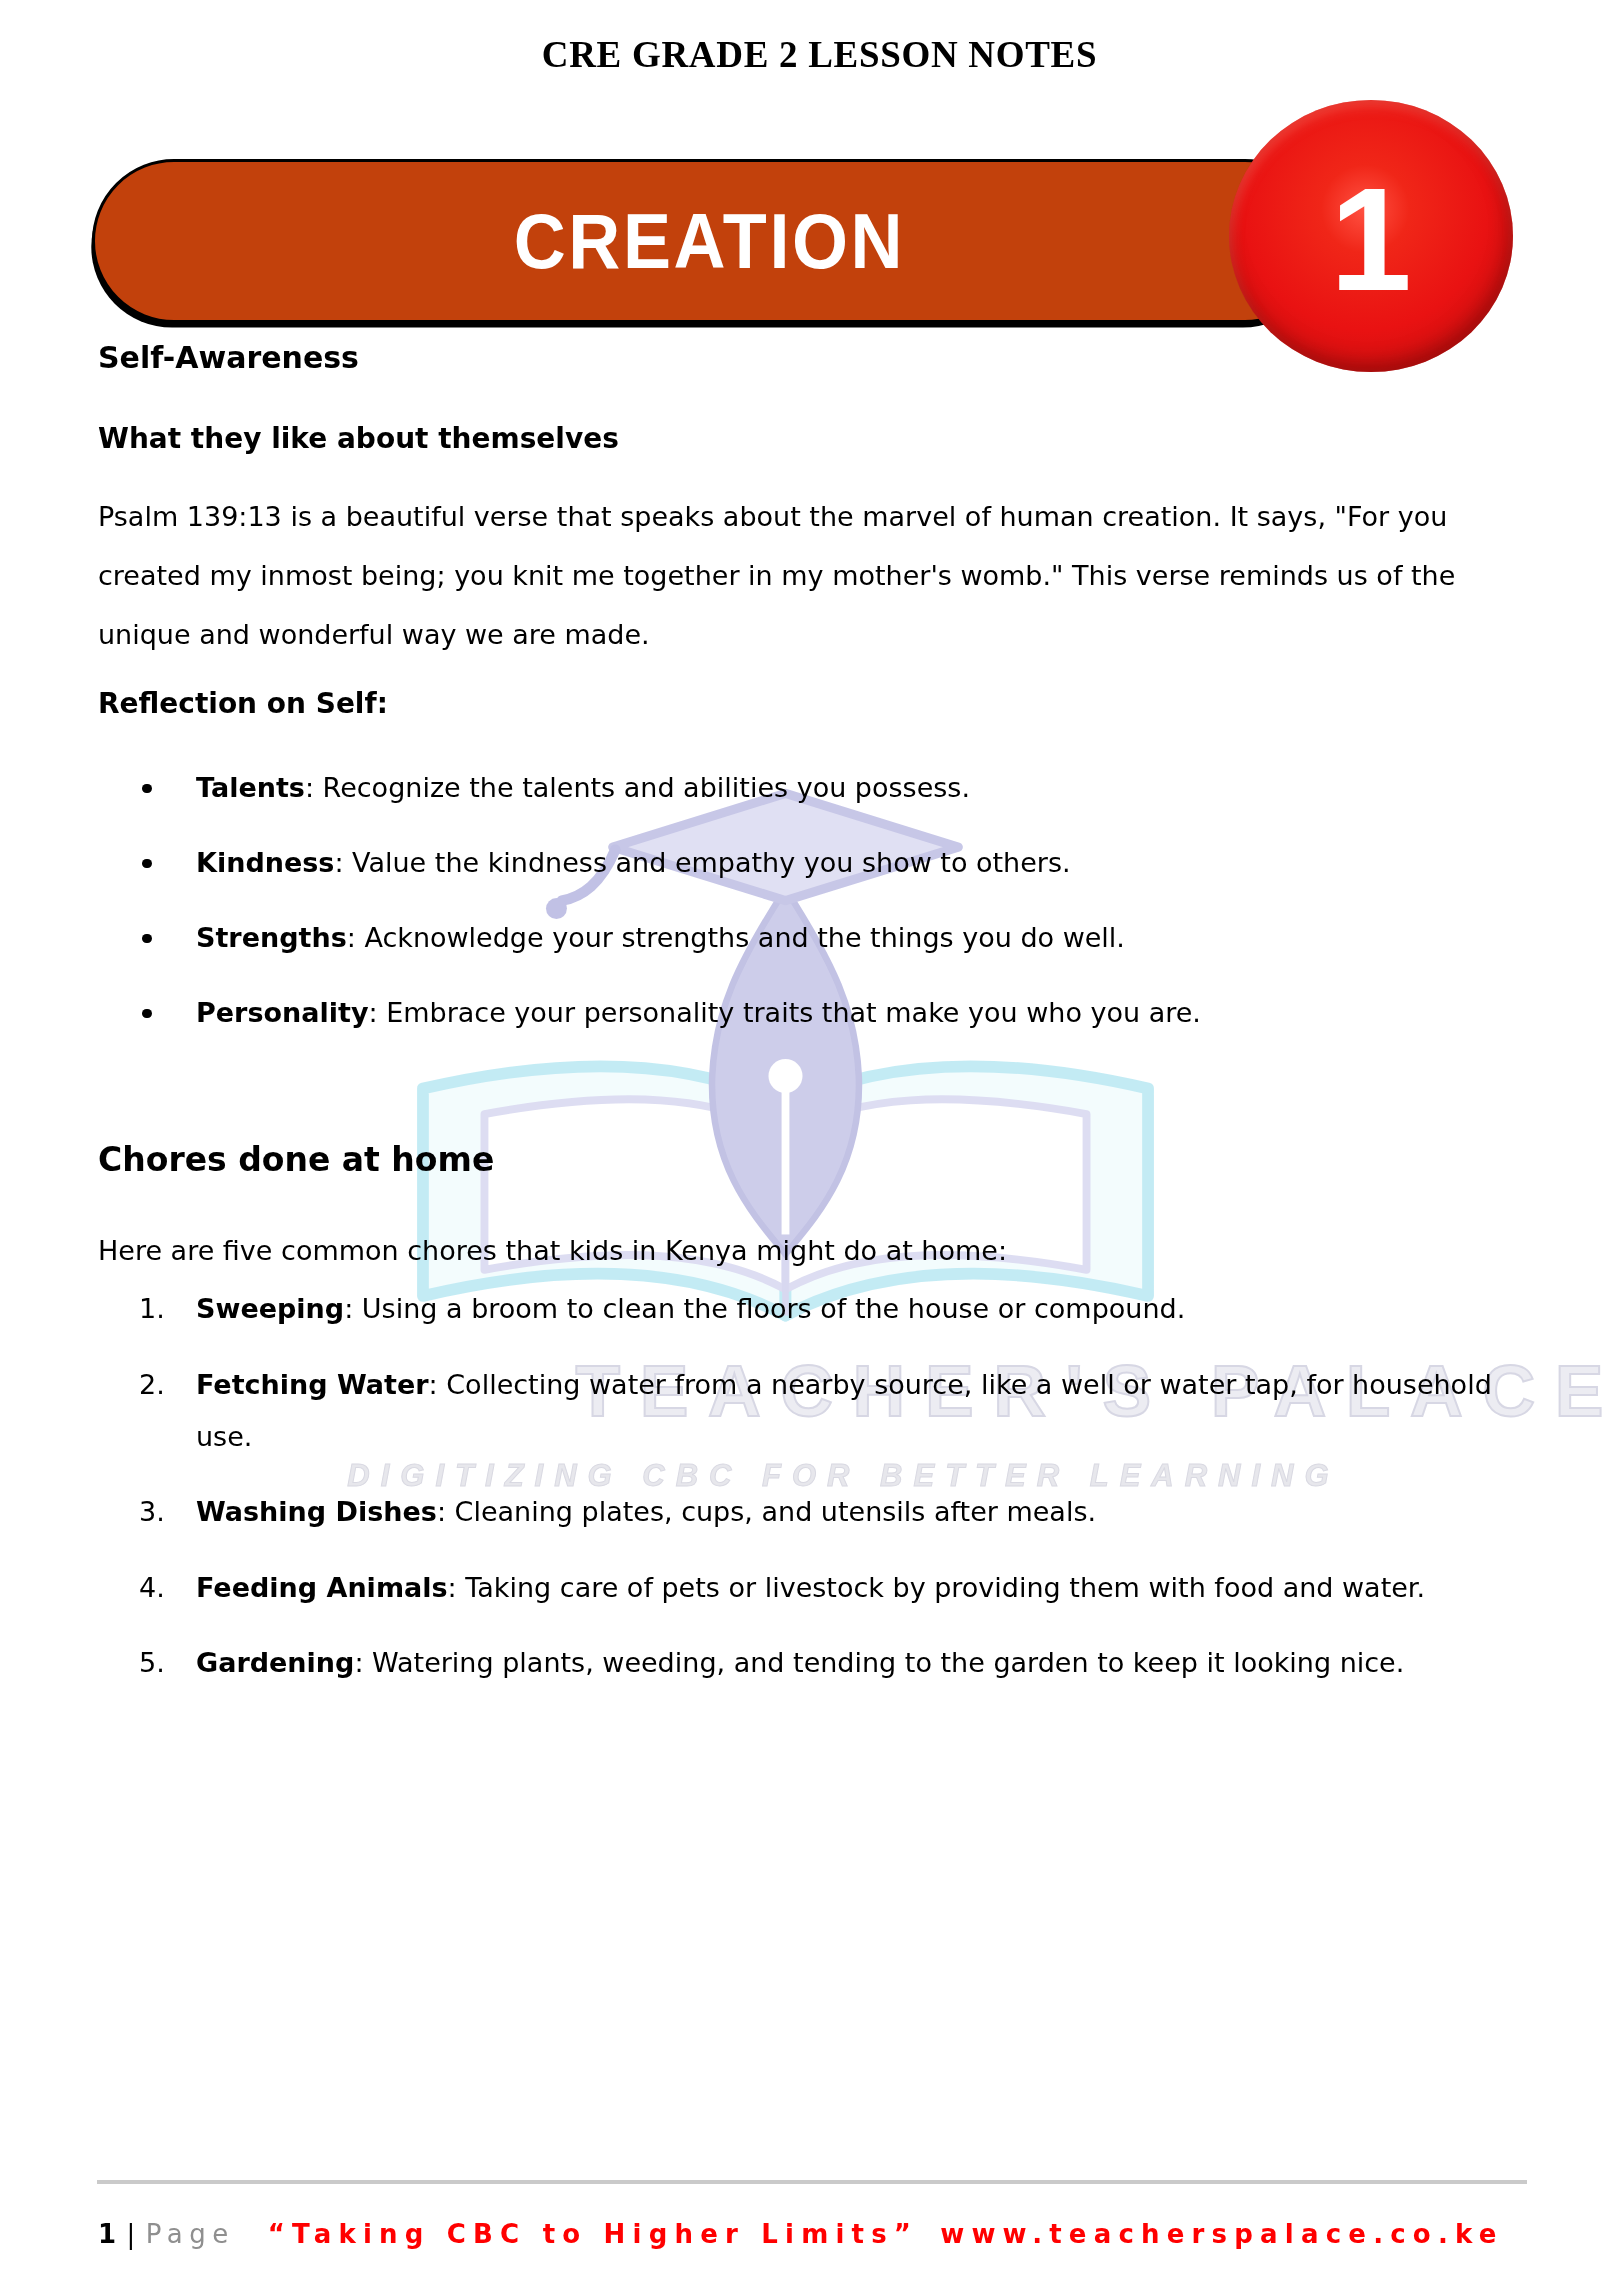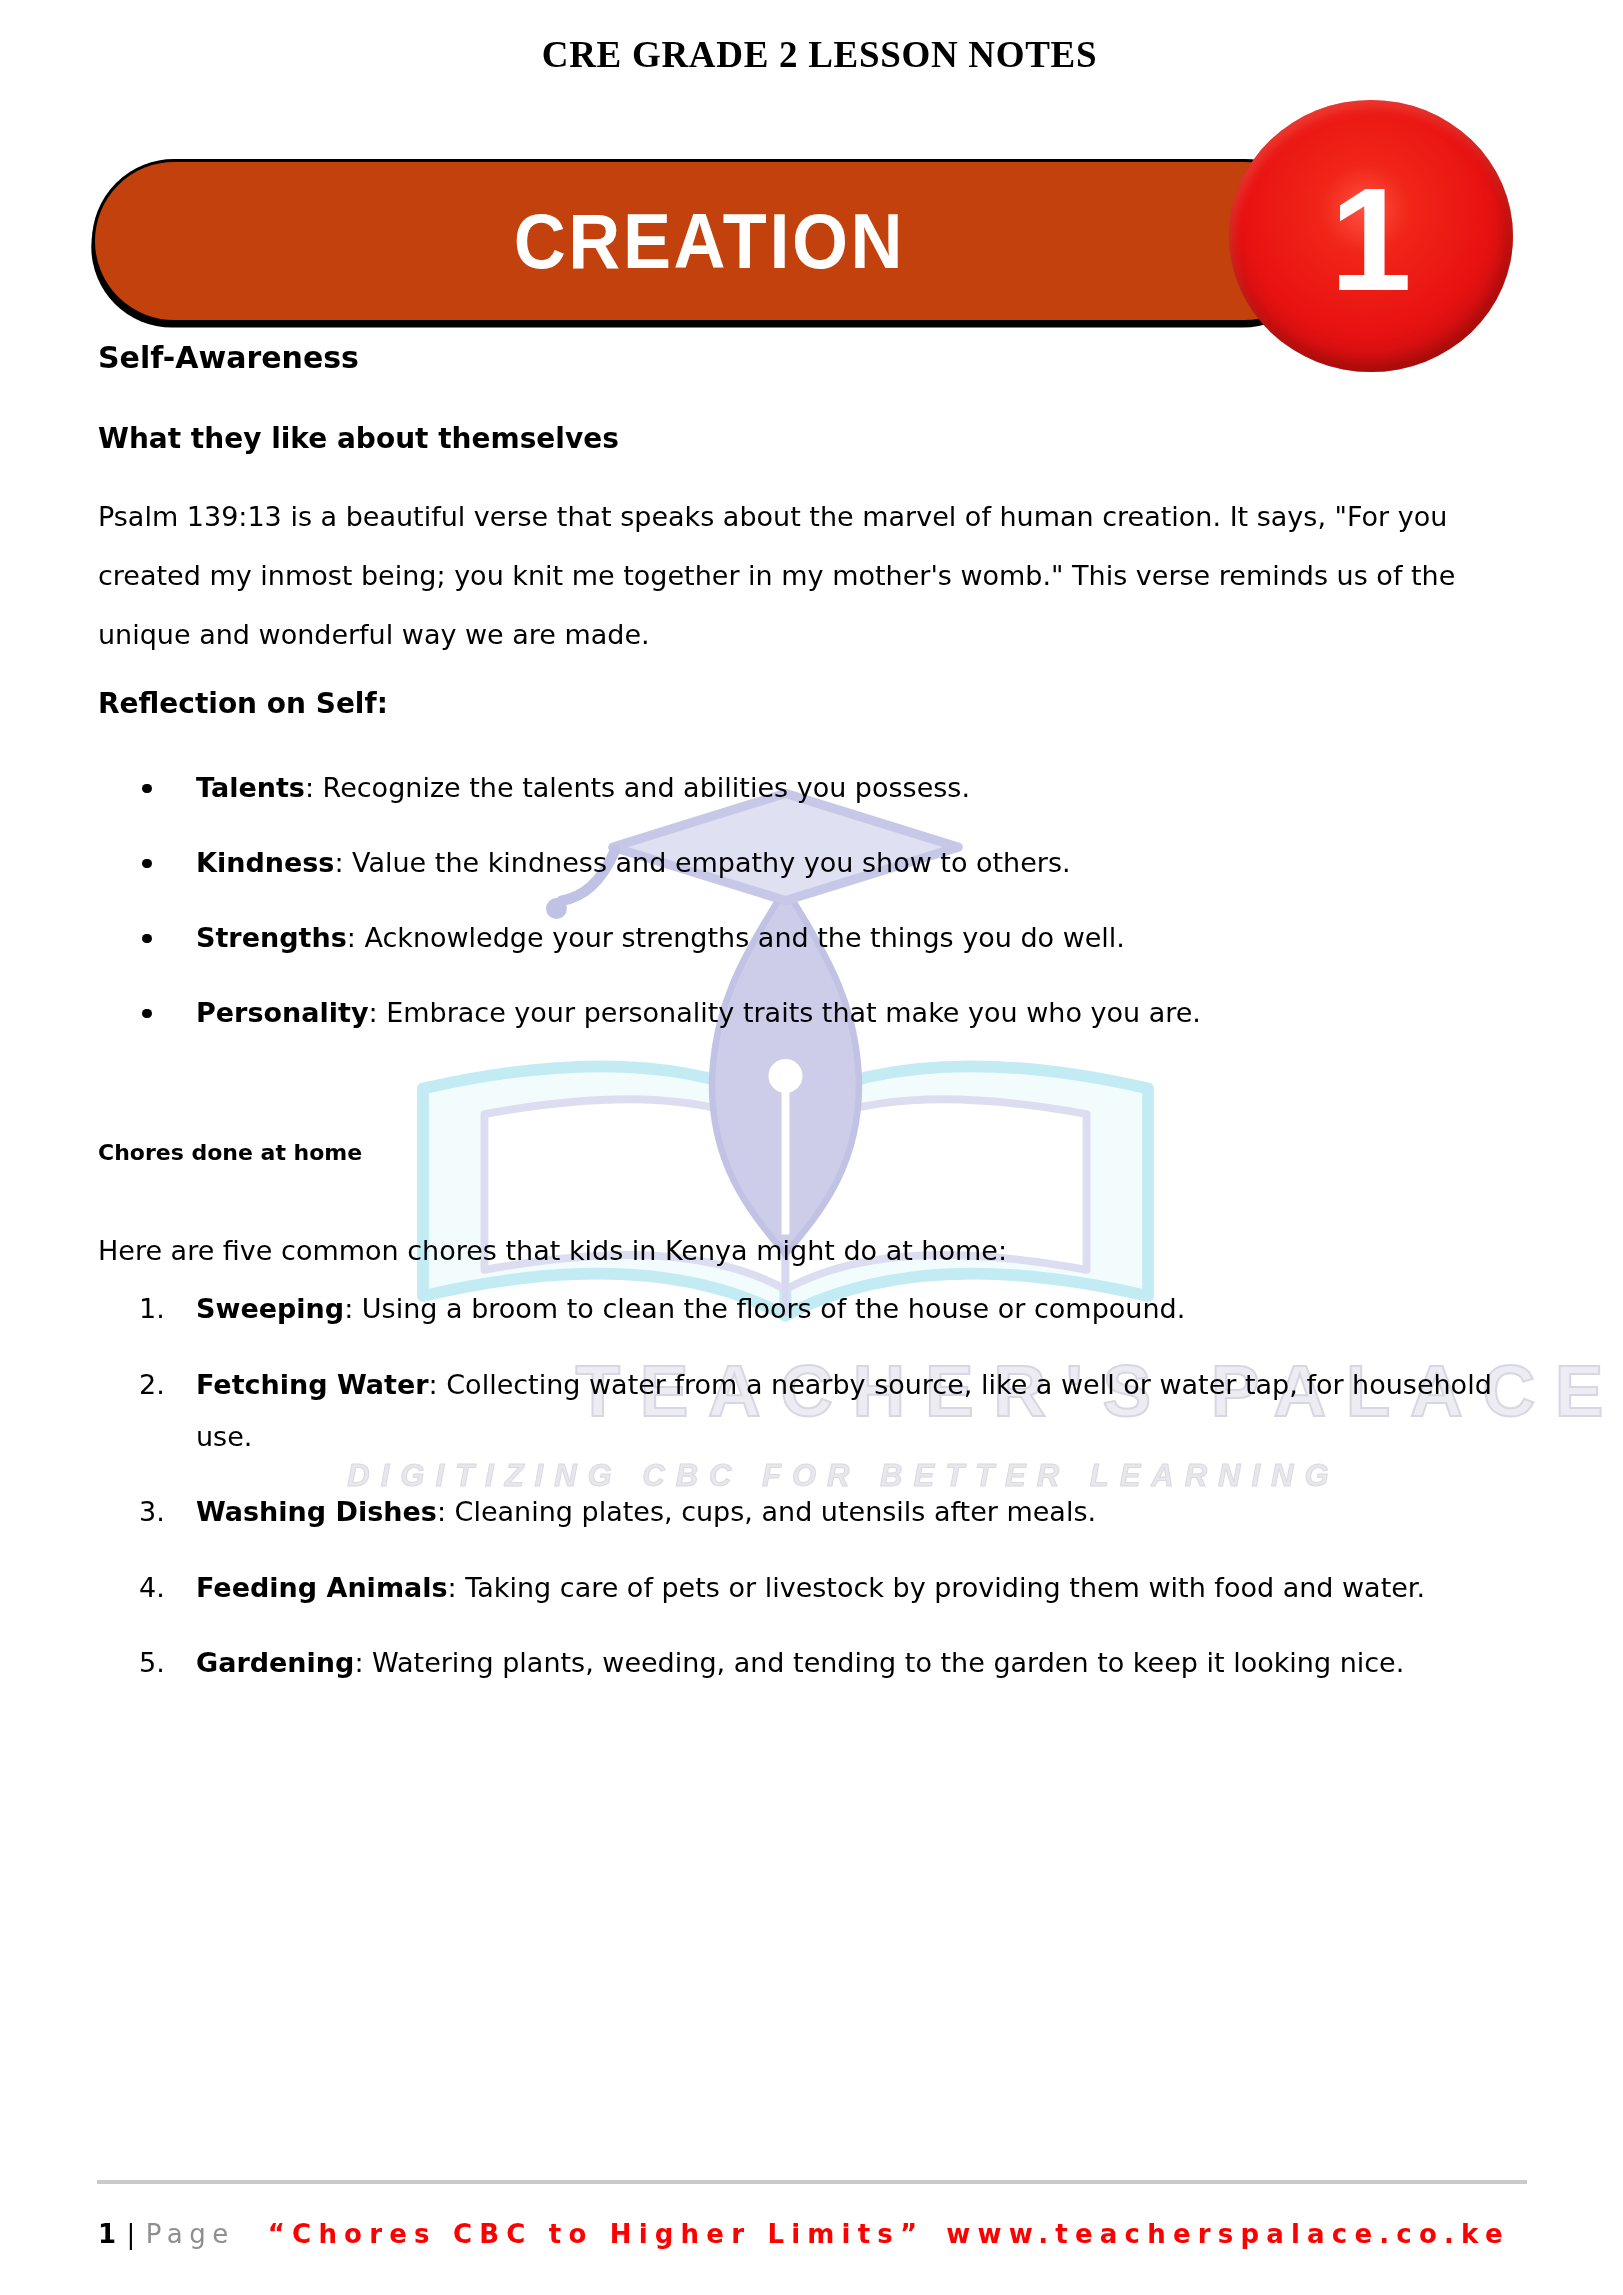--- a/index.html
+++ b/index.html
@@ -58,21 +58,21 @@
   .refl-heading { position:absolute; left:98px; top:687px; font-size:28px; font-weight:bold; }
 
   ul.bullets, ol.chores { list-style:none; margin:0; padding:0; }
   ul.bullets { position:absolute; left:98px; top:758px; width:1446px; }
   ul.bullets li { position:relative; padding-left:98px; line-height:60px; margin-bottom:15px; font-size:27px; }
   ul.bullets li .dot {
     position:absolute; left:44px; top:25.5px; width:9.8px; height:9.8px;
     border-radius:50%; background:#000;
   }
 
-  .chores-title { position:absolute; left:98px; top:1140px; font-size:22px; font-weight:bold; }
+  .chores-title { position:absolute; left:98px; top:1140px; font-size:33px; font-weight:bold; }
   .chores-intro { position:absolute; left:98px; top:1221px; width:1440px; font-size:27px; line-height:59px; }
 
   ol.chores { position:absolute; left:98px; top:1283px; width:1449px; }
   ol.chores li { position:relative; padding-left:98px; line-height:52px; margin-bottom:23.6px; font-size:27px; }
   ol.chores li .num { position:absolute; left:41px; }
 
   b { font-weight:bold; }
 
   
   .wm-logo { position:absolute; left:385px; top:784px; width:854px; height:558px; opacity:.55; }
@@ -187,19 +187,19 @@
       <li>
         <span class="num">5.</span><b>Gardening</b><span>: Watering plants, weeding, and tending to the garden to keep it looking nice.</span>
       </li>
     </ol>
 
     <div class="footer-rule"></div>
     <div class="footer">
       <span class="f-num">1</span>
       <span class="f-sep">|</span>
       <span class="f-page">Page</span>
-      <span class="f-tagline">“Chores CBC to Higher Limits”</span>
+      <span class="f-tagline">“Taking CBC to Higher Limits”</span>
       <span class="f-url">www.teacherspalace.co.ke</span>
     </div>
 
   </div>
 </div>
 
 
 </body></html>

